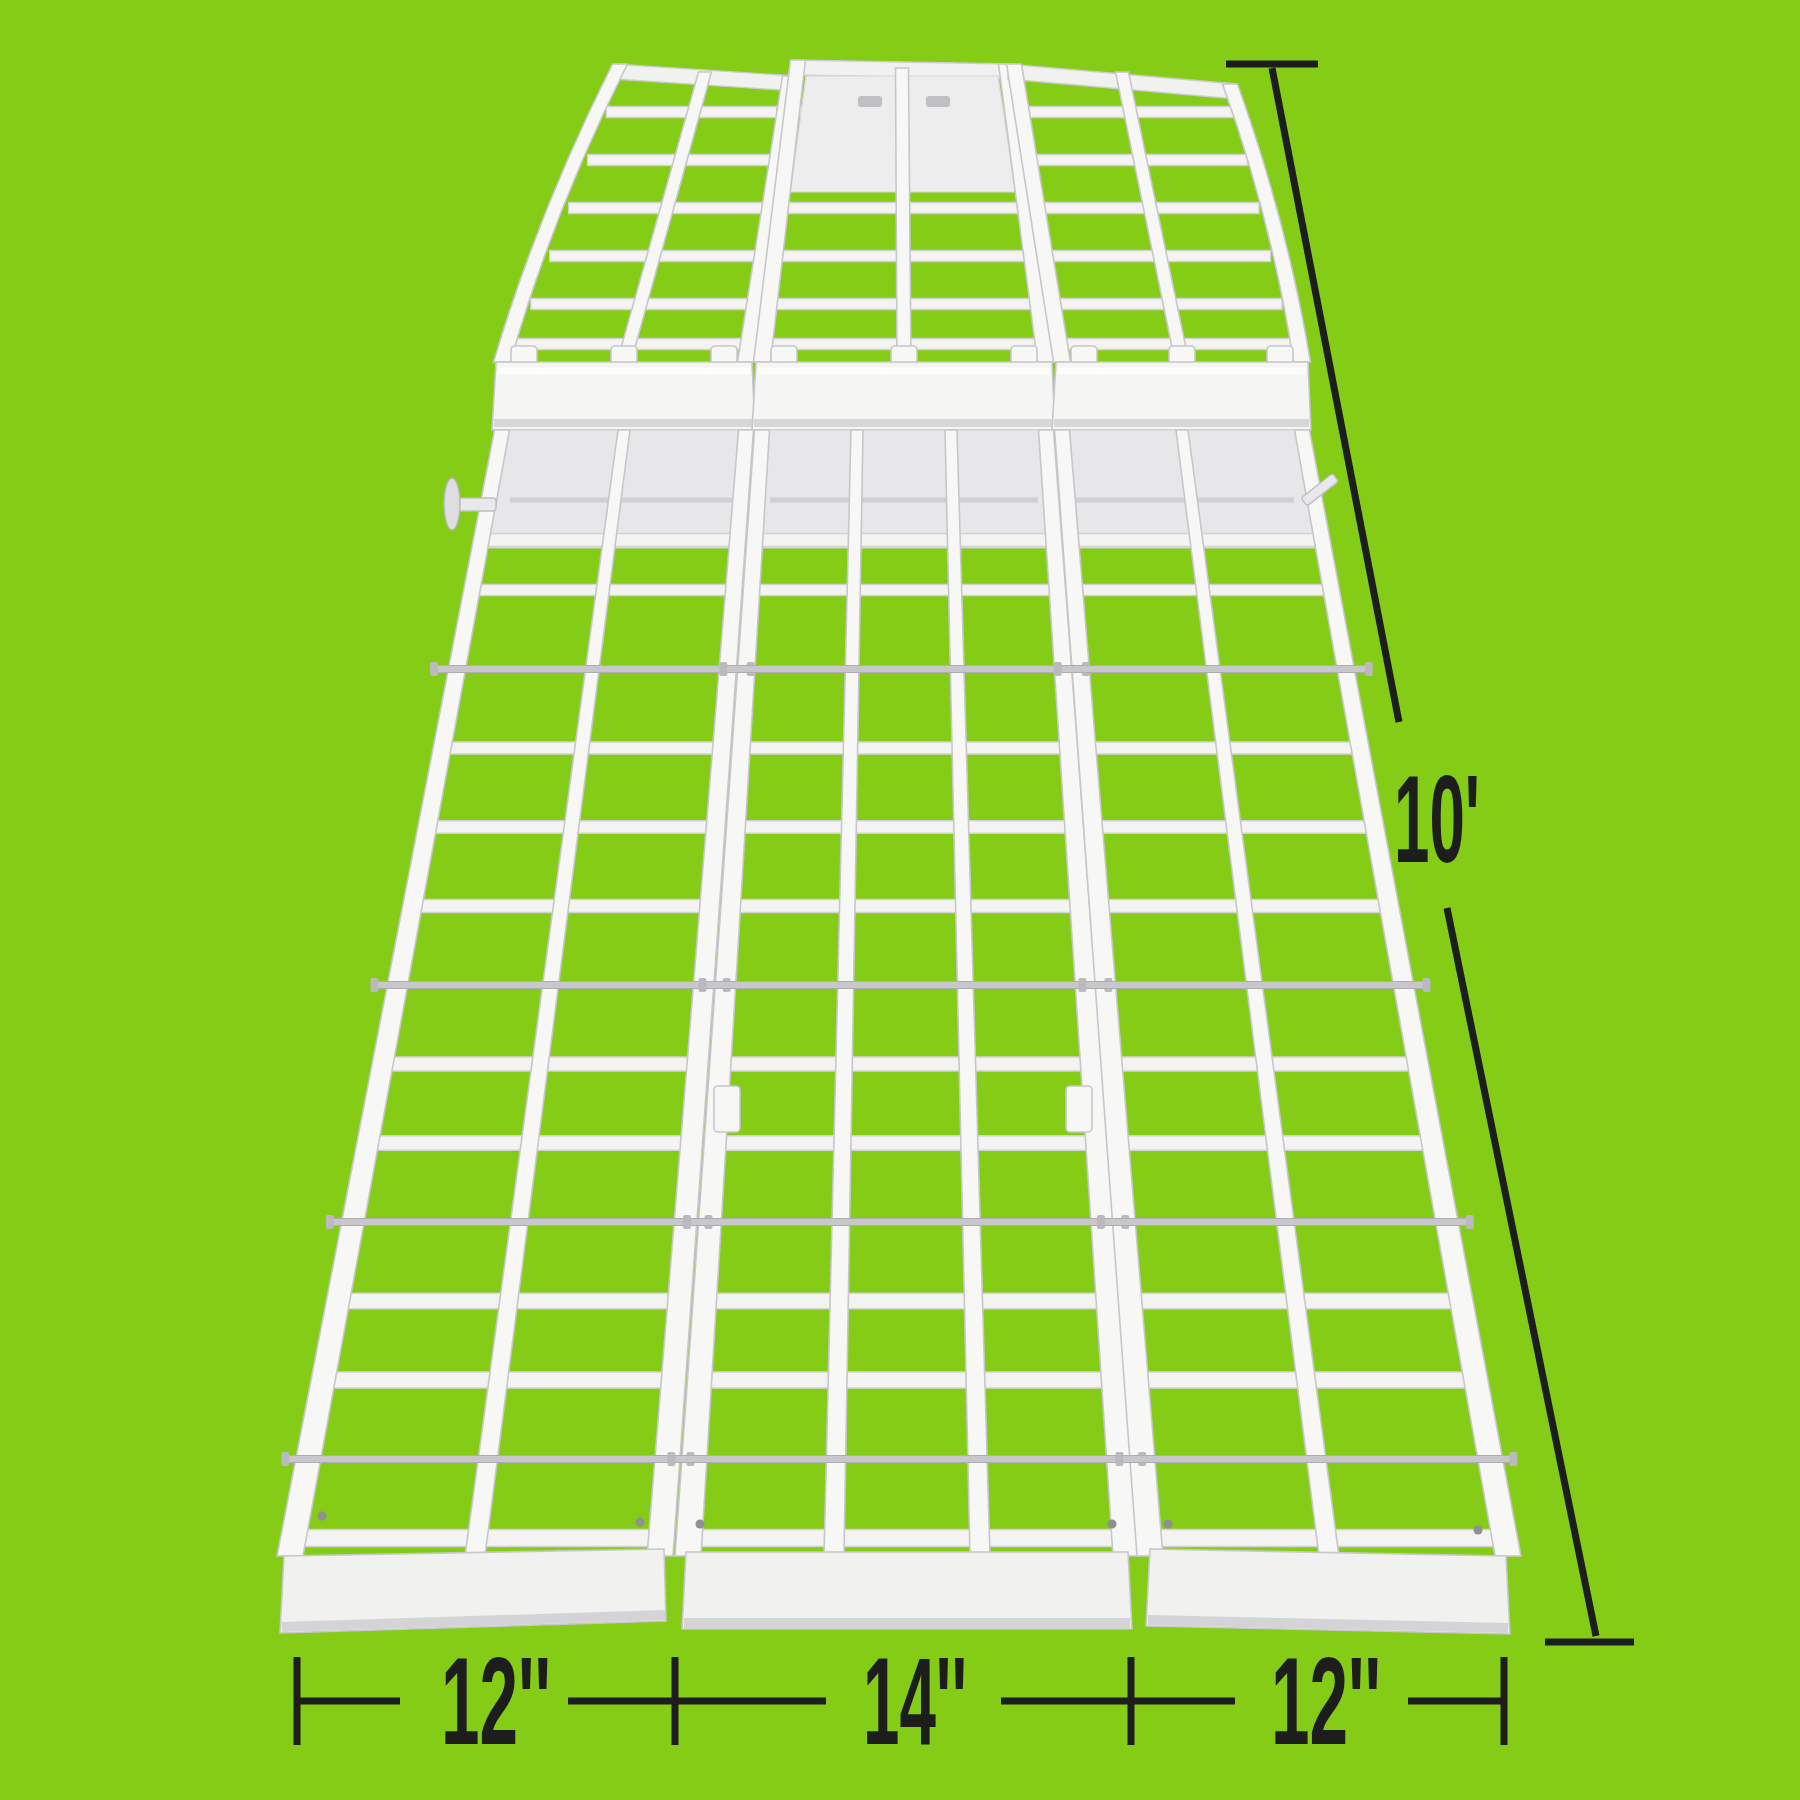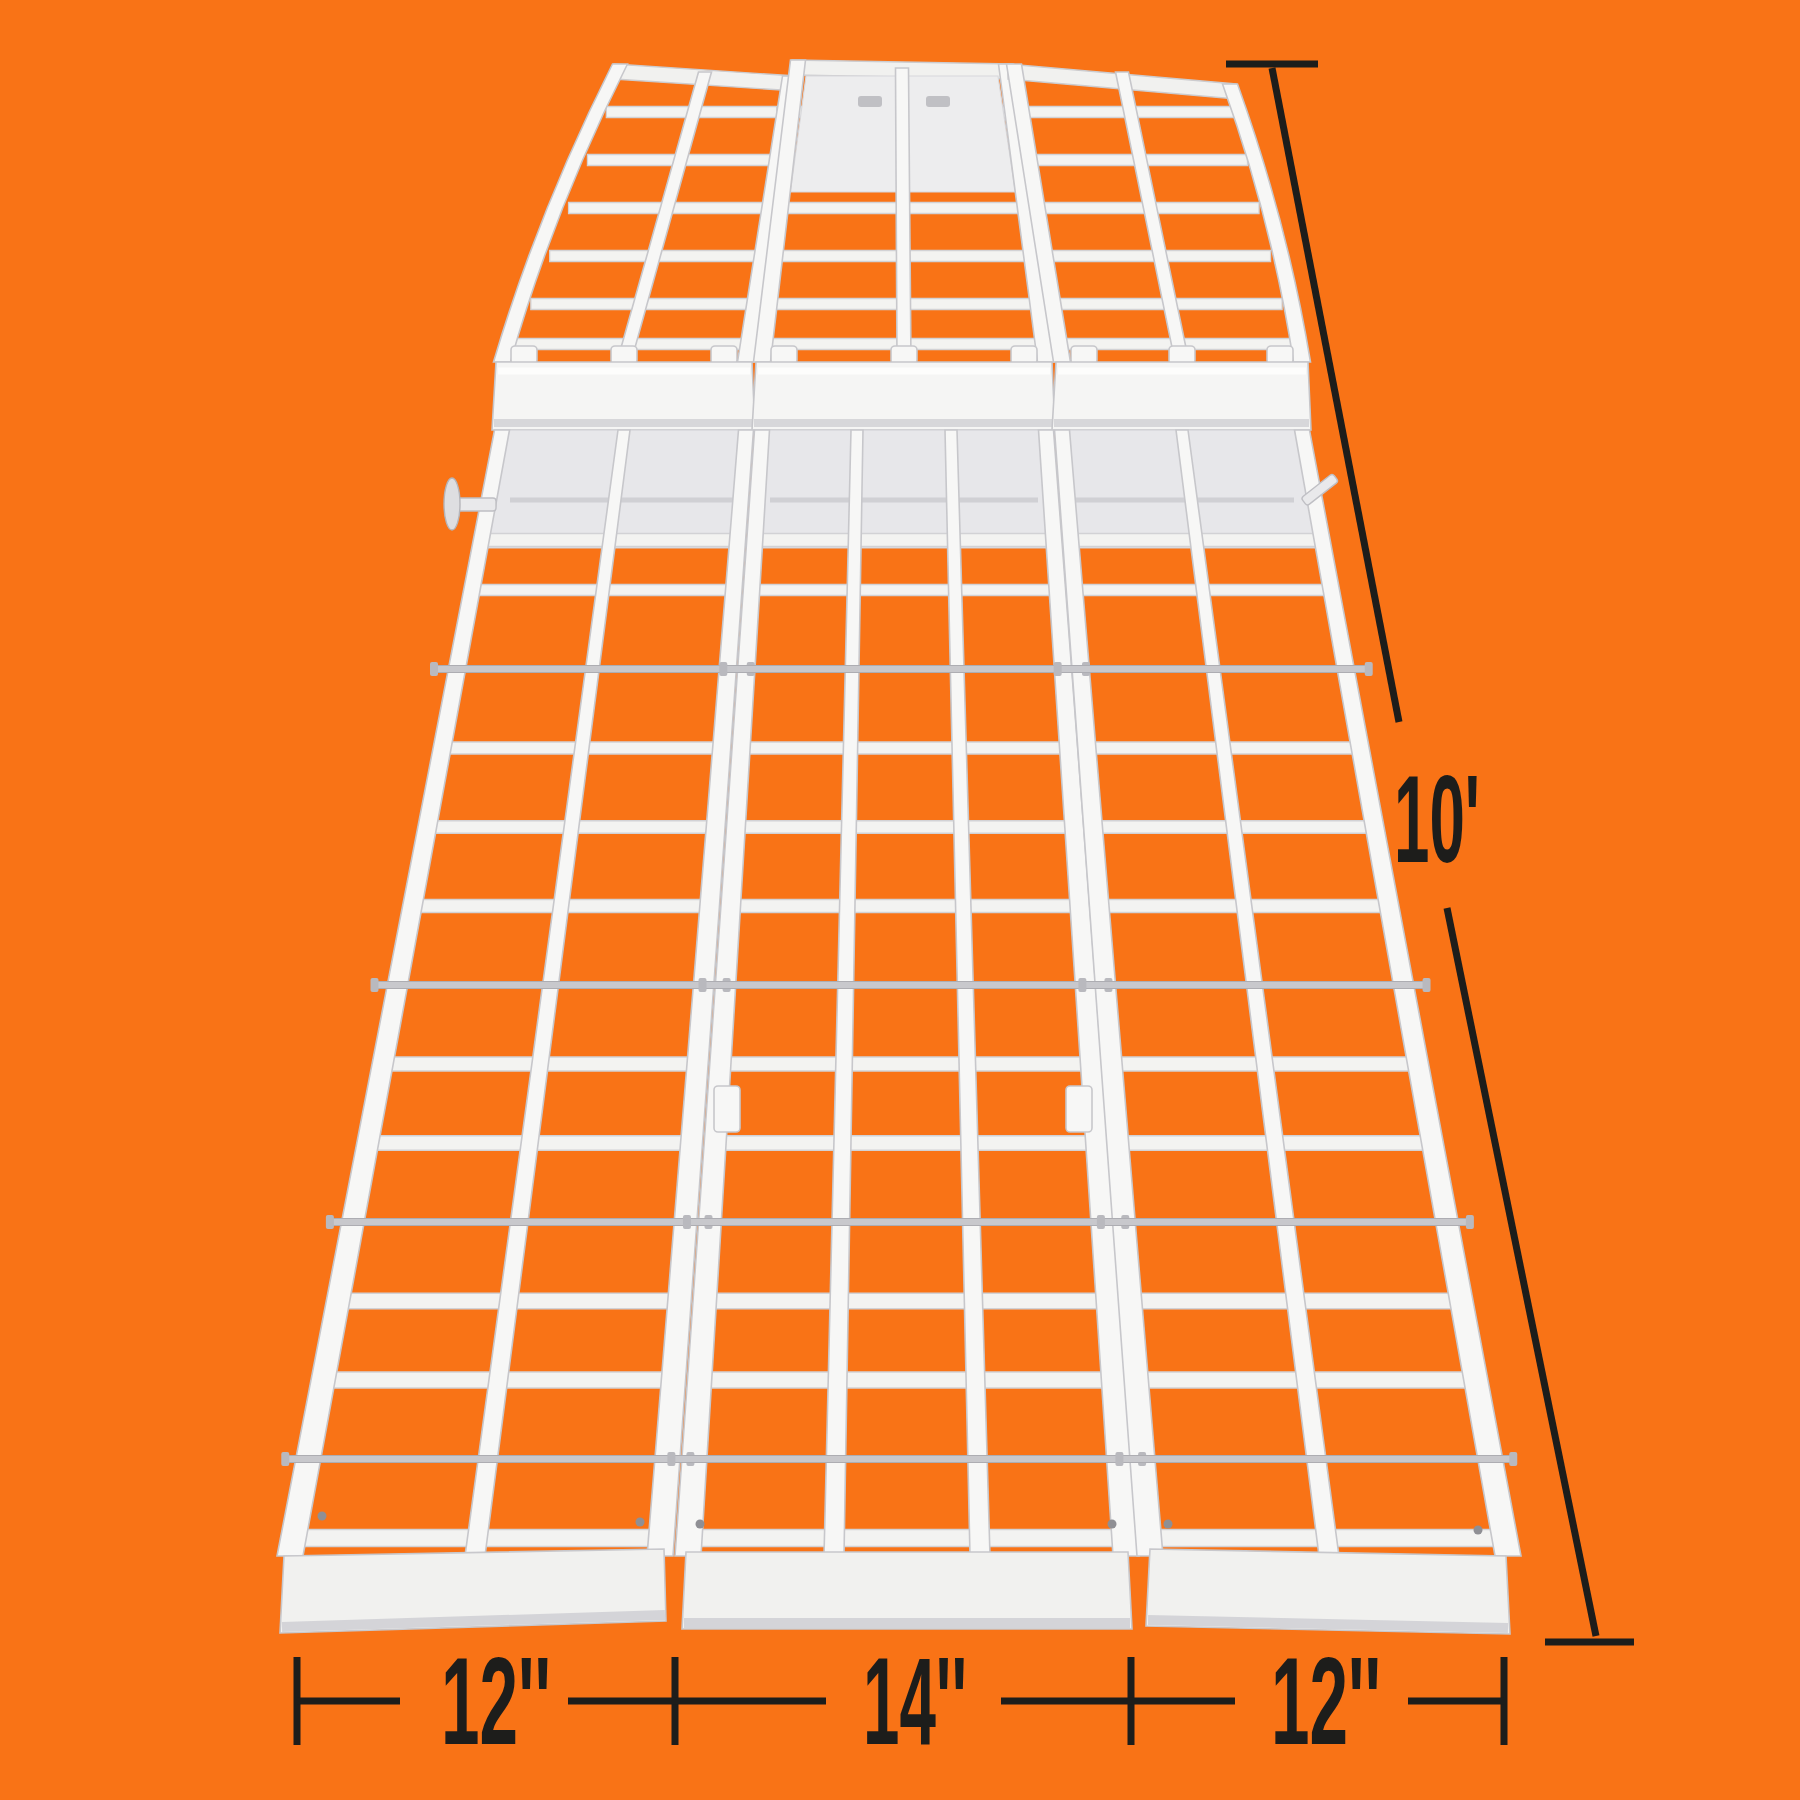--- a/index.html
+++ b/index.html
@@ -1,16 +1,16 @@
 <!DOCTYPE html>
 <html><head>
 <meta charset="utf-8">
 <style>
   html,body{margin:0;padding:0;background:#ffffff;}
-  .stage{position:relative;width:1800px;height:1800px;background:#f97316;overflow:hidden;}
+  .stage{position:relative;width:1800px;height:1800px;background:#84cc16;overflow:hidden;}
   svg{display:block;width:1800px;height:1800px;}
   
   .rail{fill:#f7f7f6;stroke:#c7c7cb;stroke-width:1.6;}
   .rung{fill:#f3f3f1;stroke:#d2d2d5;stroke-width:1.3;}
   .endbar{fill:#f1f1ef;stroke:#cccccf;stroke-width:1.4;}
   .panel{fill:#ededee;stroke:#d8d8db;stroke-width:1.2;}
   .slot{fill:#c0c0c4;}
   .slab{fill:#f5f5f4;stroke:#c6c6ca;stroke-width:1.6;}
   .lip{fill:#fdfdfc;}
   .slabshadow{fill:#d7d7da;}

